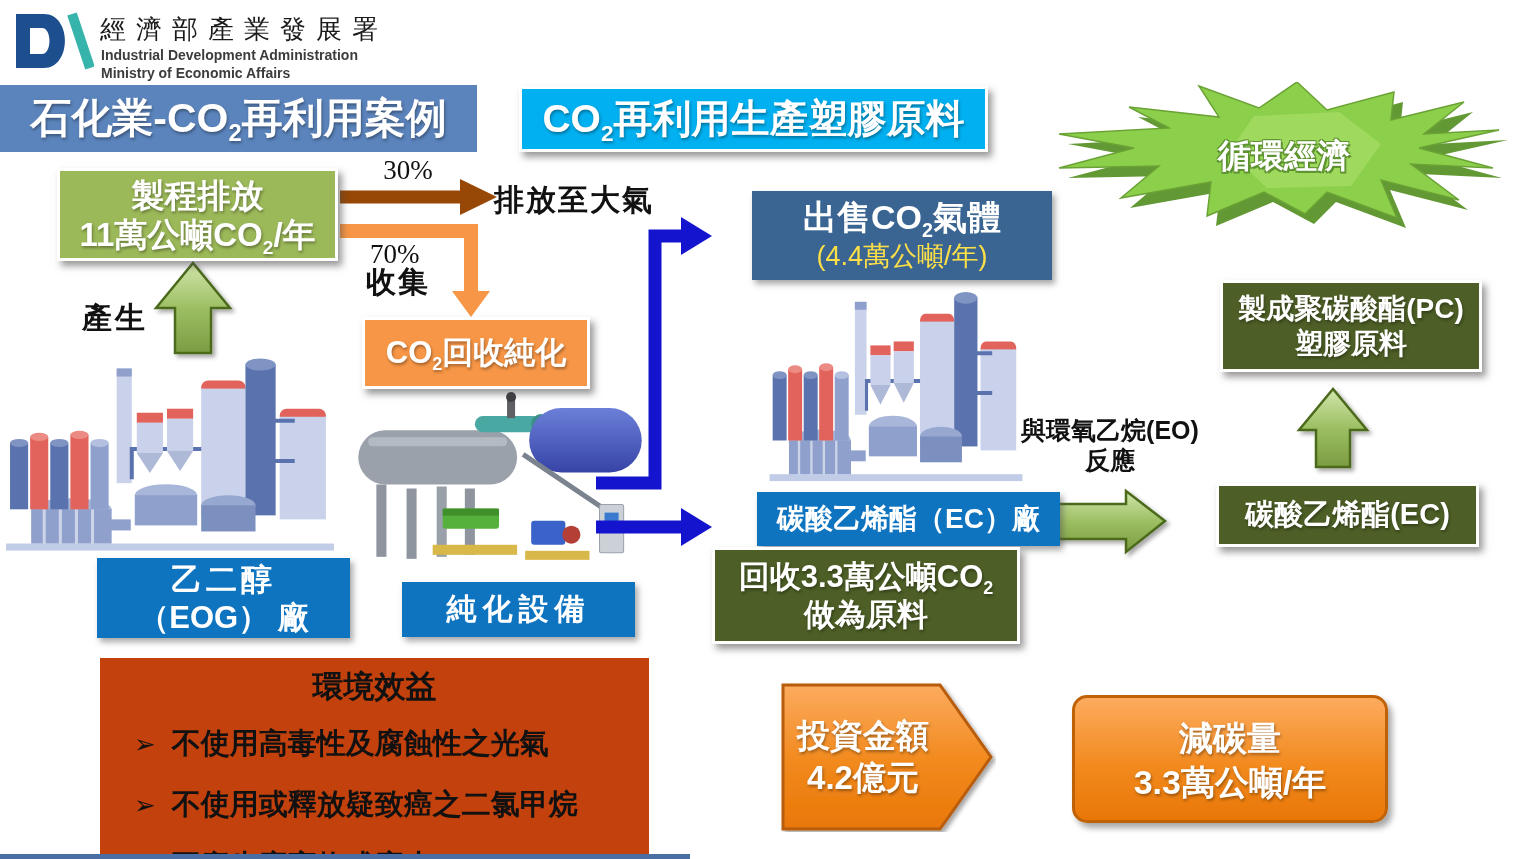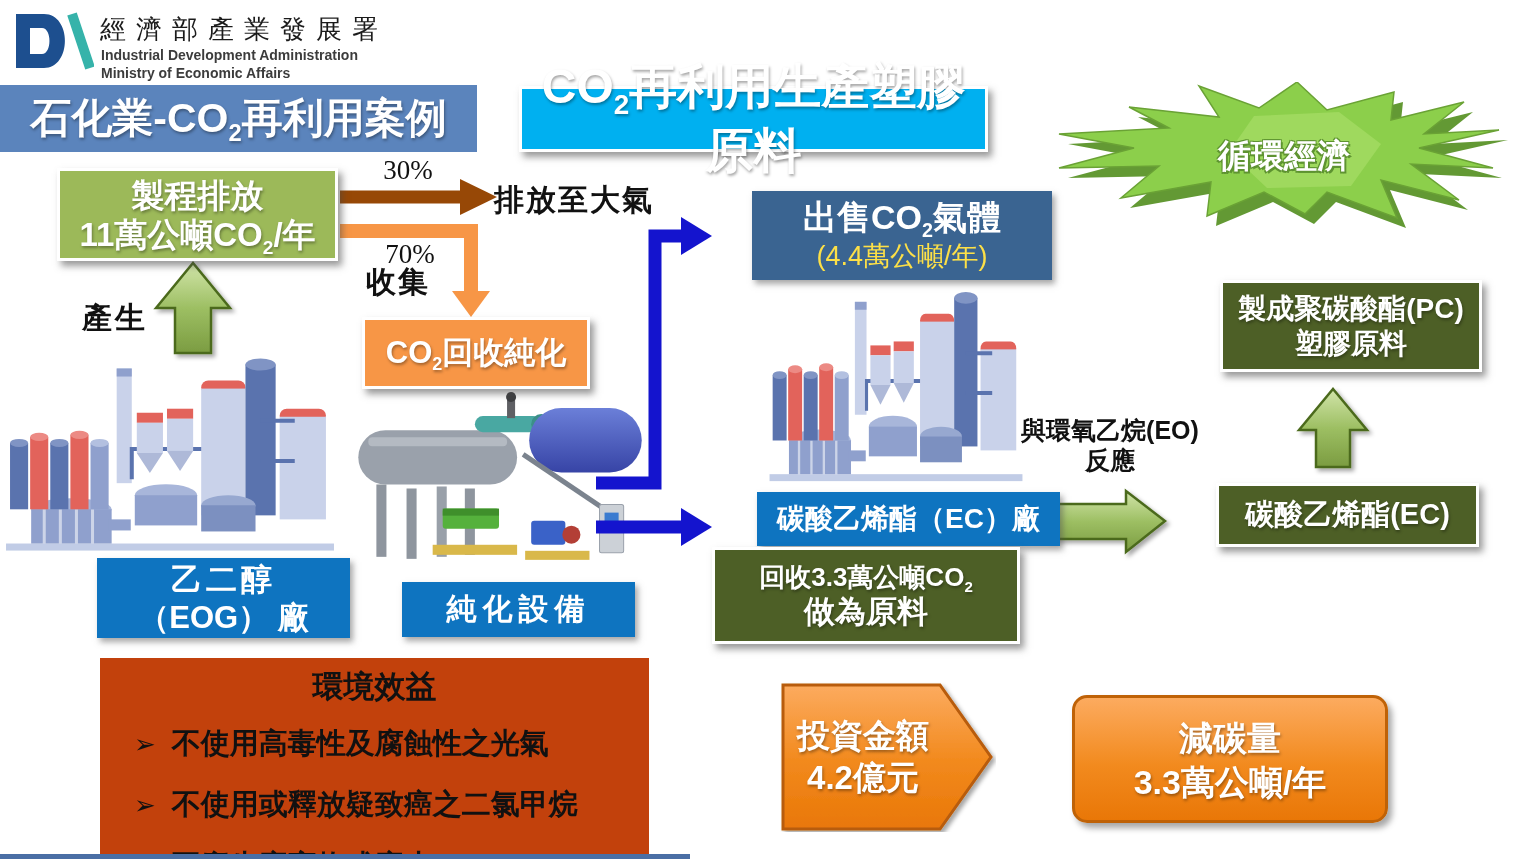--- a/index.html
+++ b/index.html
@@ -115,21 +115,21 @@
     <div>Ministry of Economic Affairs</div>
   </div>
 
   <div class="abs ctr" style="left:0;top:85px;width:477px;height:67px;background:#5b84bc">
     <div class="whitetxt" style="font-size:41px">
       <span>石化業-CO</span><sub>2</sub><span>再利用案例</span>
     </div>
   </div>
 
   <div class="abs ctr wbox" style="left:519px;top:86px;width:469px;height:66px;background:#00b0f0">
-    <div class="whitetxt" style="font-size:48px">
+    <div class="whitetxt" style="font-size:39px">
       <span>CO</span><sub>2</sub><span>再利用生產塑膠原料</span>
     </div>
   </div>
 
   <div class="abs" style="left:1058px;top:82px;width:452px;height:148px">
     <svg width="452" height="148" viewBox="0 0 450 148">
       <polygon transform="translate(9,10)" fill="#639934" points="0,52 110,46 70,25 160,35 140,4 200,26 238,0 268,28 335,10 332,38 405,20 365,52 440,48 360,66 434,86 352,82 400,118 322,98 338,136 268,110 246,132 205,110 148,134 152,100 62,116 100,84 0,86 75,66"></polygon>
       <polygon fill="#8ccf4b" stroke="#6aa235" stroke-width="1.5" points="0,52 110,46 70,25 160,35 140,4 200,26 238,0 268,28 335,10 332,38 405,20 365,52 440,48 360,66 434,86 352,82 400,118 322,98 338,136 268,110 246,132 205,110 148,134 152,100 62,116 100,84 0,86 75,66"></polygon>
       <polygon fill="#9fd95e" points="195,34 280,30 322,62 292,104 208,106 170,70"></polygon>
     </svg>
@@ -182,21 +182,21 @@
   <div class="abs ctr wbox" style="left:57px;top:168px;width:281px;height:93px;background:#9cb959">
     <div class="whitetxt" style="font-size:33px;line-height:1.25">製程排放</div>
     <div class="whitetxt" style="font-size:33px;line-height:1.15">
       <span>11萬公噸CO</span><sub>2</sub><span>/年</span>
     </div>
   </div>
 
   <div class="abs serif" style="left:368px;top:155px;width:80px;font-size:27px;text-align:center">30%</div>
   <div class="abs blacktxt" style="left:494px;top:180px;font-size:30px;letter-spacing:2px">排放至大氣</div>
 
-  <div class="abs serif" style="left:370px;top:239px;width:80px;font-size:27px;text-align:center">70%</div>
+  <div class="abs serif" style="left:370px;top:239px;width:80px;font-size:27px;text-align:left">70%</div>
   <div class="abs blacktxt" style="left:366px;top:262px;font-size:30px;letter-spacing:2px">收集</div>
 
   <div class="abs ctr wbox" style="left:362px;top:317px;width:228px;height:72px;background:#f79646">
     <div class="whitetxt" style="font-size:31px">
       <span>CO</span><sub>2</sub><span>回收純化</span>
     </div>
   </div>
 
   <div class="abs ctr shadowbox" style="left:712px;top:191px;width:300px;height:89px;background:#3a6491">
     <div class="whitetxt" style="font-size:34px;line-height:1.2;text-shadow:none">
@@ -214,21 +214,21 @@
   <div class="abs ctr shadowbox" style="left:57px;top:558px;width:253px;height:80px;background:#0e74c0">
     <div class="whitetxt" style="font-size:31px;line-height:1.25;text-shadow:none;letter-spacing:4px">乙二醇</div>
     <div class="whitetxt" style="font-size:31px;line-height:1.15;text-shadow:none">（EOG） 廠</div>
   </div>
 
   <div class="abs ctr shadowbox" style="left:717px;top:492px;width:303px;height:54px;background:#0e74c0">
     <div class="whitetxt" style="font-size:28px;text-shadow:none">碳酸乙烯酯（EC）廠</div>
   </div>
 
   <div class="abs ctr wbox" style="left:712px;top:547px;width:308px;height:97px;background:#4d5f26">
-    <div class="whitetxt" style="font-size:26px;line-height:1.25">
+    <div class="whitetxt" style="font-size:31px;line-height:1.25">
       <span>回收3.3萬公噸CO</span><sub>2</sub>
     </div>
     <div class="whitetxt" style="font-size:31px;line-height:1.15">做為原料</div>
   </div>
 
   <div class="abs ctr" style="left:1008px;top:414px;width:204px;height:62px">
     <div class="blacktxt" style="font-size:25px;line-height:1.2">與環氧乙烷(EO)</div>
     <div class="blacktxt" style="font-size:25px;line-height:1.2">反應</div>
   </div>
 

